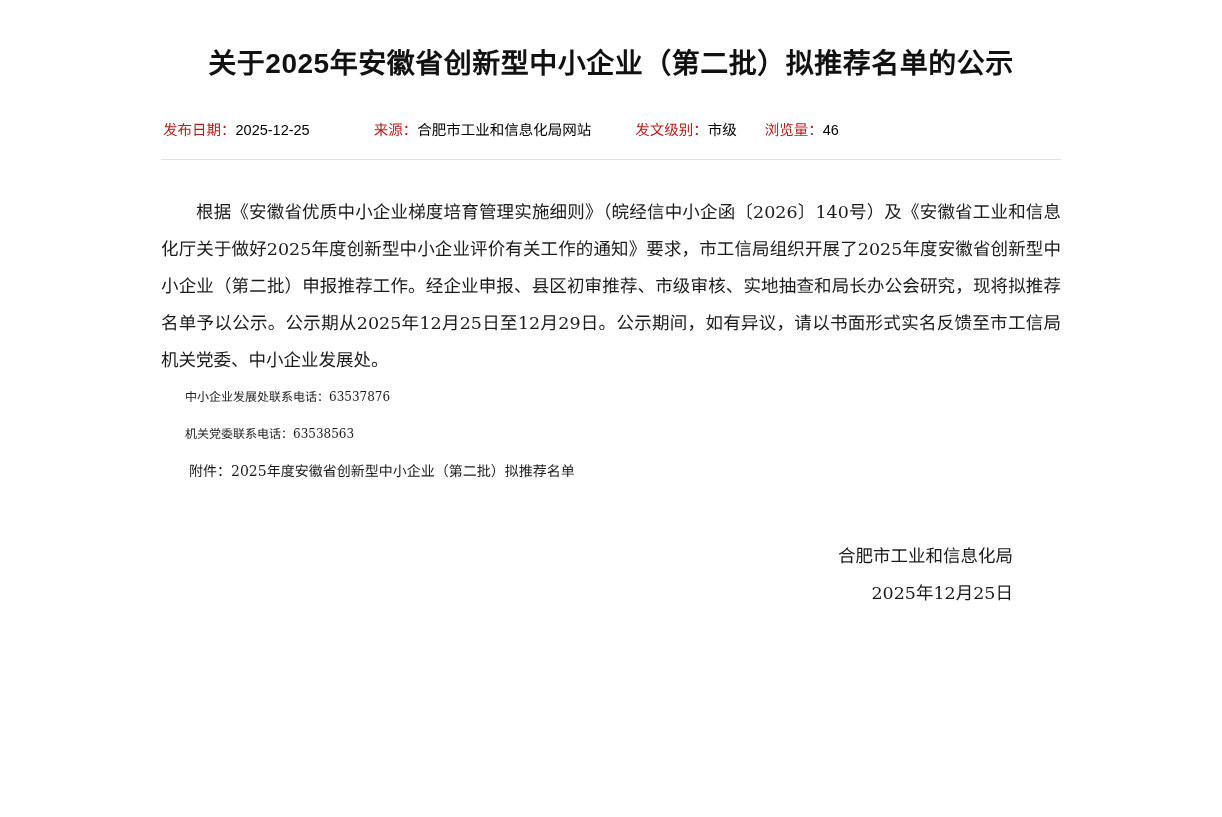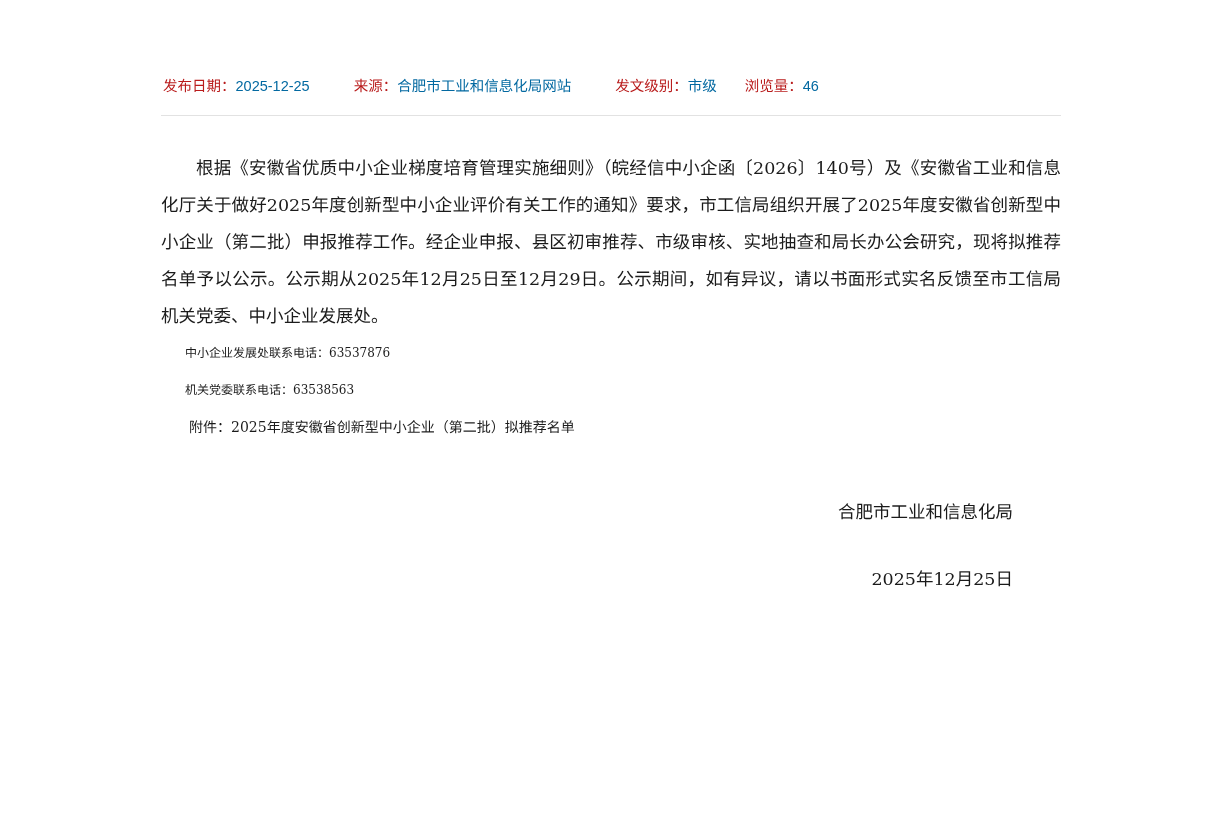--- a/index.html
+++ b/index.html
@@ -46,23 +46,23 @@
     align-items: center;
     padding-left: 2px;
   }
   .meta-item {
     white-space: nowrap;
   }
   .meta-label {
     color: #b91c1c;
   }
   .meta-value {
-    color: #0369a1;
+    color: #000000;
   }
-  .meta-gap-1 { margin-left: 44px; font-family: Liberation Serif, serif; }
+  .meta-gap-1 { margin-left: 64px; font-family: Liberation Serif, serif; }
   .meta-gap-2 { margin-left: 44px; }
   .meta-gap-3 { margin-left: 28px; }
   .divider {
     margin-top: 20px;
     border: none;
     border-top: 1px solid #e2e2e2;
     width: 900px;
   }
   .body-text {
     margin-top: 34px;
@@ -94,29 +94,29 @@
   .signature {
     margin-top: 48px;
     text-align: right;
     padding-right: 48px;
     font-family: "DejaVu Serif", "Liberation Serif", serif;
     font-size: 17.5px;
     line-height: 37px;
   }
   .signature div {
     white-space: nowrap;
-    margin-top: 30px;
   }
 </style>
 </head>
 <body>
 
 <div class="page">
   <div class="article">
 
+    <h1 class="title">关于2025年安徽省创新型中小企业（第二批）拟推荐名单的公示</h1>
 
     <div class="meta">
       <span class="meta-item">
         <span class="meta-label">发布日期：</span><span class="meta-value">2025-12-25</span>
       </span>
       <span class="meta-item meta-gap-1">
         <span class="meta-label">来源：</span><span class="meta-value">合肥市工业和信息化局网站</span>
       </span>
       <span class="meta-item meta-gap-2">
         <span class="meta-label">发文级别：</span><span class="meta-value">市级</span>

